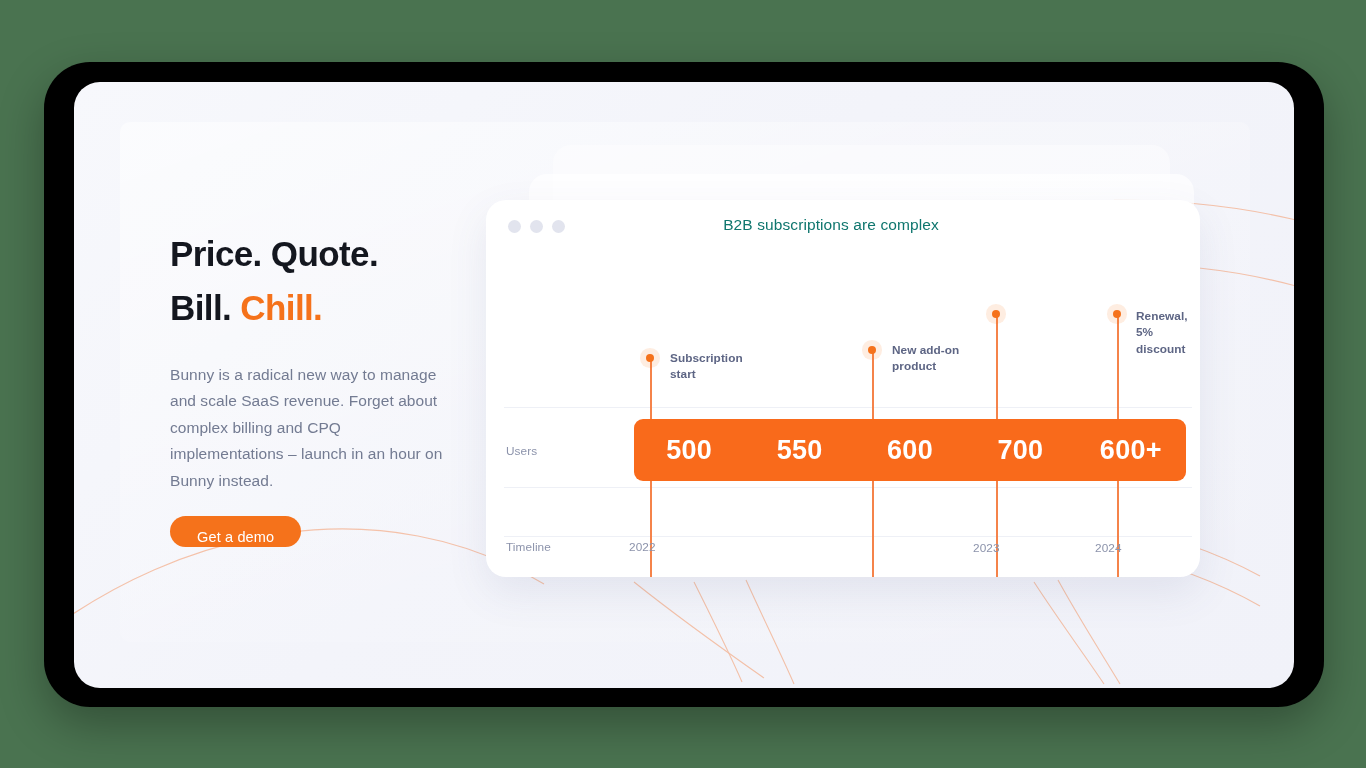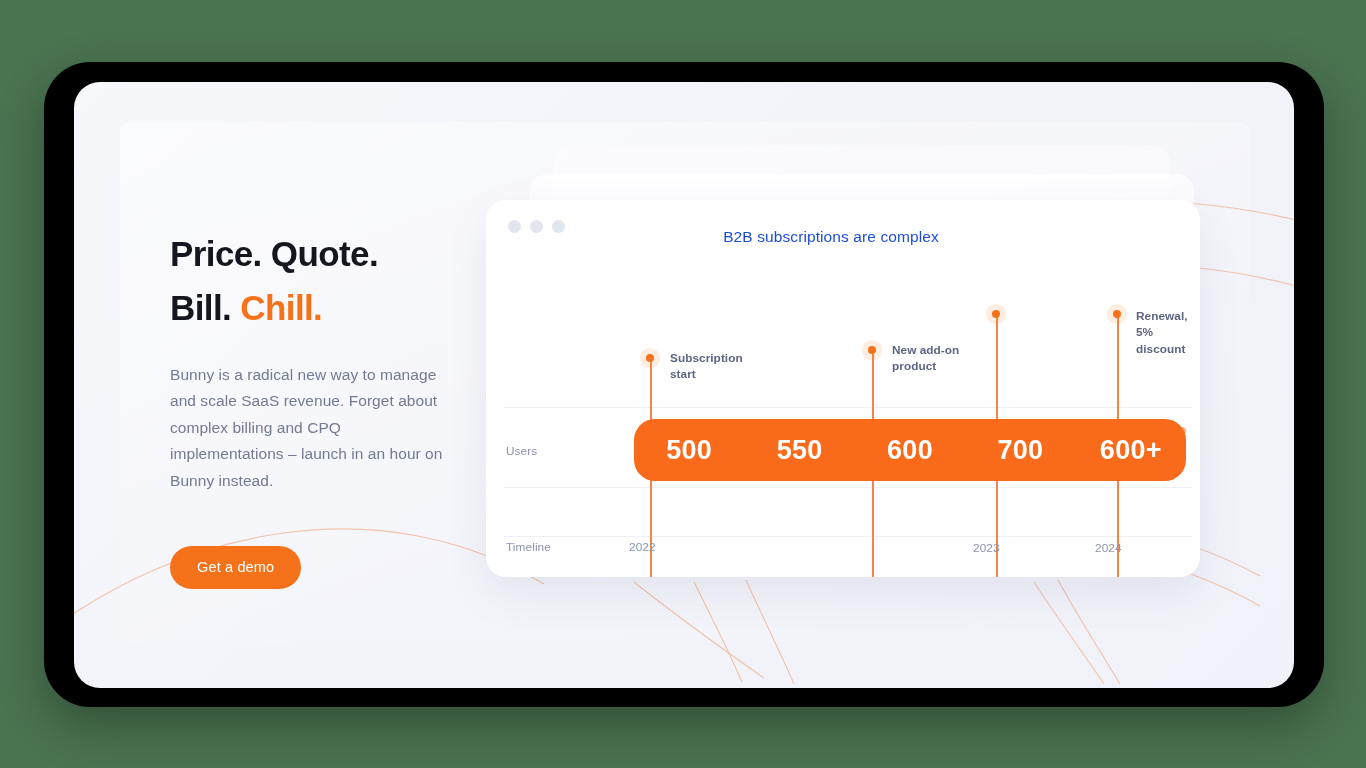--- a/index.html
+++ b/index.html
@@ -79,22 +79,22 @@
     margin-top: 26px;
     font-size: 15.5px;
     line-height: 1.72;
     color: #737b92;
     letter-spacing: 0.05px;
     max-width: 285px;
   }
 
   .cta {
     display: inline-block;
-    margin-top: 51px;
-    padding: 13px 27px 14px;
+    margin-top: 21px;
+    padding: 13px 27px 2px;
     background: #f5721b;
     color: #ffffff;
     font-size: 14.5px;
     font-weight: 500;
     border: none;
     border-radius: 999px;
     cursor: pointer;
     letter-spacing: 0.15px;
     text-align: center;
   }
@@ -138,24 +138,23 @@
     border-radius: 50%;
     background: #e2e4ee;
   }
 
   .card-title {
     position: absolute;
     left: 0; right: 0;
     top: 16px;
     text-align: center;
     font-size: 15.5px;
-    color: #1d4ed8;
+    color: #0f766e;
     letter-spacing: 0.1px;
     padding-right: 24px;
-    margin-top: 12px;
   }
 
   
   .plot {
     position: absolute;
     left: 0; top: 50px;
     width: 714px;
     height: 327px;
   }
 
@@ -199,21 +198,21 @@
     position: absolute;
     border-radius: 999px;
   }
   .capsule.light { background: #fbab75; height: 8px; }
   .capsule.dark  { background: #f78542; height: 9px; }
 
   
   .users-bar {
     position: absolute;
     background: #f96a1b;
-    border-radius: 21px;
+    border-radius: 9px;
     display: flex;
     align-items: center;
   }
   .users-bar .seg {
     flex: 1;
     text-align: center;
     color: #ffffff;
     font-size: 27px;
     font-weight: 700;
     letter-spacing: 0.3px;

